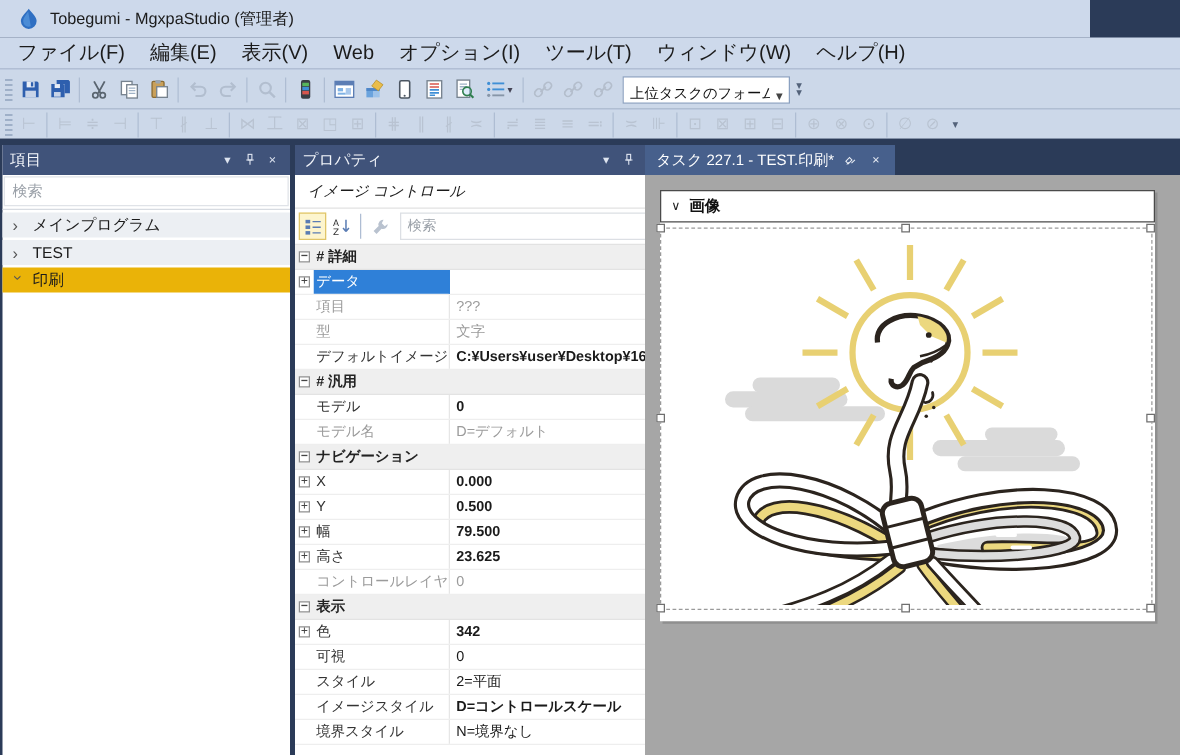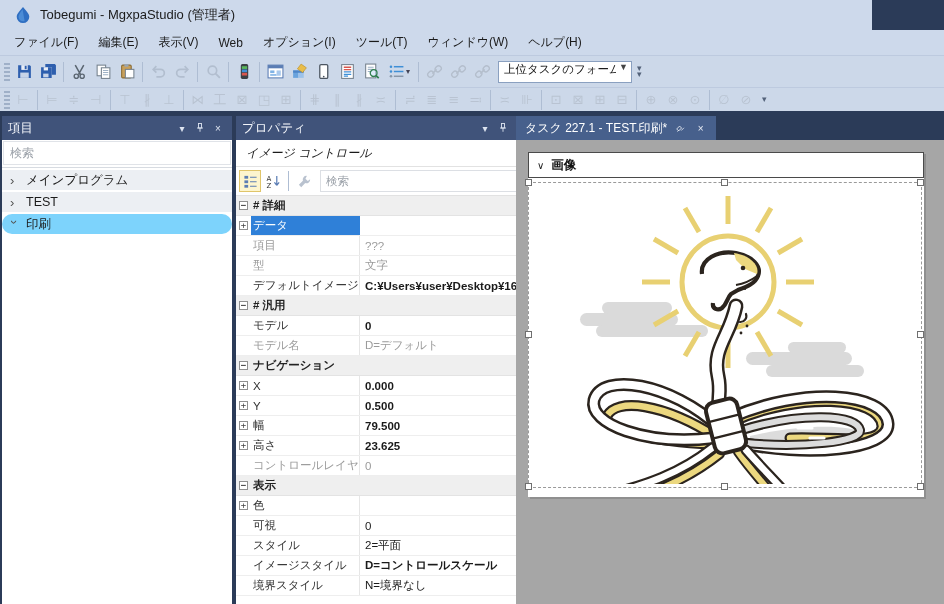--- a/index.html
+++ b/index.html
@@ -17,41 +17,41 @@
     position:absolute; left:0; top:0; width:872px; height:30px;
     background:#cdd9eb; display:flex; align-items:center; gap:8px; padding-left:14px;
   }
   .titlebar .appicon { width:18px; height:18px; display:inline-block; }
   .titlebar .title { font-size:13px; color:#1b1b1b; }
 
   .menubar {
     position:absolute; left:0; top:30px; width:944px; height:25px;
     background:#cdd9eb; display:flex; align-items:center; padding-left:4px;
   }
-  .menu-item { font-size:12px; color:#1b1b1b; padding:3px 10px; cursor:default; }
+  .menu-item { font-size:16px; color:#1b1b1b; padding:3px 10px; cursor:default; }
 
   .toolbar {
     position:absolute; left:0; width:944px; background:#ccd8e9;
     display:flex; align-items:center;
   }
   .toolbar1 { top:55px; height:32px; border-top:1px solid #bdcadf; padding-left:2px; }
   .toolbar2 { top:87px; height:24px; border-top:1px solid #bdcadf; padding-left:2px; }
   .grip { width:6px; height:18px; margin:0 2px;
     background:repeating-linear-gradient(180deg,#9fb0c8 0 2px,transparent 2px 4px); }
   .tbtn {
     width:24px; height:26px; display:flex; align-items:center; justify-content:center;
     border:1px solid transparent; border-radius:2px; cursor:default;
   }
   .toolbar2 .tbtn { height:20px; width:22px; }
   .tbtn svg { width:17px; height:17px; }
   .tbtn.disabled { opacity:.85; }
   .tsep { width:1px; height:20px; background:#aebdd3; margin:0 3px; }
   .tb2-glyph { font-size:13px; color:#b6c0ce; line-height:1; font-family:"DejaVu Sans",sans-serif; }
   .tb-combo {
-    display:flex; align-items:flex-start; height:22px; margin-left:4px;
+    display:flex; align-items:flex-end; height:22px; margin-left:4px;
     background:#fff; border:1px solid #8aa0c0; width:134px;
   }
   .tb-combo .val { flex:1; font-size:11.5px; color:#111; padding:0 5px; white-space:nowrap; overflow:hidden;}
   .tb-combo .arrow { width:15px; text-align:center; font-size:9px; color:#444; }
   .overflow-btn { font-size:9px; color:#53627a; margin-left:5px; line-height:.6; text-align:center; }
 
   .chrome-gap { position:absolute; left:0; top:111px; width:944px; height:5px; background:#2b3b58; }
 
   
   .dock-header {
@@ -66,21 +66,21 @@
   
   .items-panel { position:absolute; left:2px; top:116px; width:230px; height:488px;
     background:#fff; display:flex; flex-direction:column; }
   .items-search { height:24px; margin:1px; border:1px solid #e0e3e8; display:flex; align-items:center; }
   .items-search input { border:0; outline:0; width:100%; font-size:12px; padding:0 6px;
     font-family:inherit; color:#333; }
   .items-search input::placeholder { color:#9aa0a8; }
   .items-sep { height:1px; background:#d7dbe1; margin:1px 0 2px; }
   .tree-item { height:20px; display:flex; align-items:center; gap:6px; padding-left:8px;
     background:#eceff3; margin-bottom:2px; font-size:12.5px; color:#1b1b1b; cursor:default; }
-  .tree-item.selected { background:#7dd3fc;border-radius:10px; }
+  .tree-item.selected { background:#eab308; }
   .chev { font-size:13px; color:#555; width:10px; display:inline-block;
     transform-origin:45% 50%; }
   .chev.exp { transform:rotate(90deg); }
 
   
   .props-panel { position:absolute; left:236px; top:116px; width:299px; height:488px;
     background:#fff; display:flex; flex-direction:column; }
   .props-combo { height:27px; border-bottom:1px solid #e2e2e2; display:flex; align-items:center;
     background:#fff; padding-left:10px;font-style:italic; }
   .props-combo .val { flex:1; font-size:12px; color:#1b1b1b; }
@@ -611,20 +611,23 @@
           <span class="pgut">
             <span class="expbox">−</span>
           </span>
           <span class="plabel">表示</span>
         </div>
         <div class="prow prop bold">
           <span class="pgut">
             <span class="expbox">+</span>
           </span>
           <span class="plabel">色</span>
+          <span class="pvalue">
+            <span>342</span>
+          </span>
         </div>
         <div class="prow prop">
           <span class="pgut"></span>
           <span class="plabel">可視</span>
           <span class="pvalue">
             <span>0</span>
           </span>
         </div>
         <div class="prow prop">
           <span class="pgut"></span>

